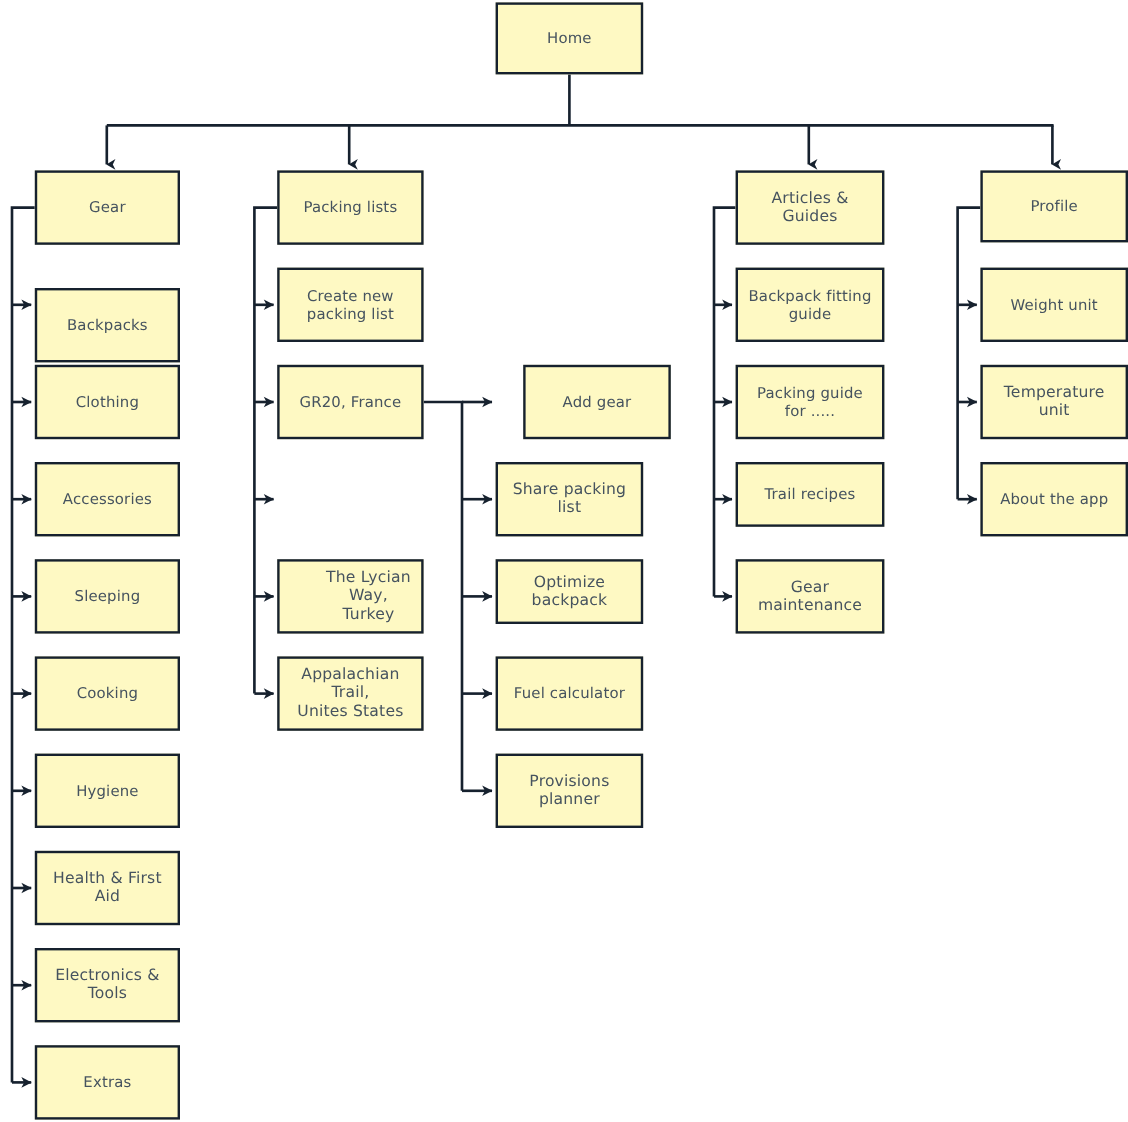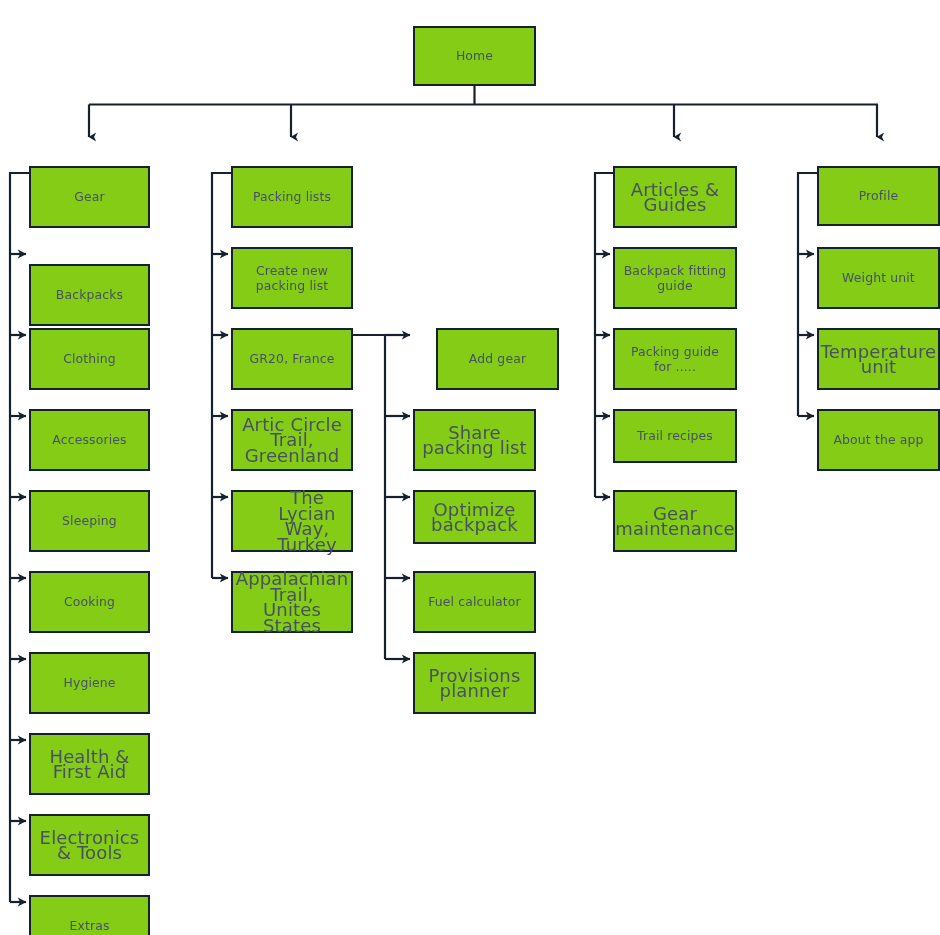--- a/index.html
+++ b/index.html
@@ -20,39 +20,38 @@
     background: #ffffff;
   }
   #wires {
     position: absolute;
     left: 0; top: 0;
     width: 940px; height: 935px;
     pointer-events: none;
   }
   .node {
     position: absolute;
-    background: #84cc16;
+    background: #fef9c3;
     border: 2.2px solid #16212e;
     display: flex;
     align-items: center;
     justify-content: center;
     text-align: center;
     padding: 2px 6px;
     z-index: 2;
-    margin-top: 24px;
   }
   .node span {
     display: block;
     color: #46535f;
     font-size: 12.4px;
     line-height: 15.5px;
     letter-spacing: 0.15px;
     white-space: pre-line;
   }
-  .node.wide span { font-size: 18px; }
+  .node.wide span { font-size: 13px; }
 </style>
 </head>
 <body>
 
 <div id="stage">
 
   <svg id="wires" viewBox="0 0 940 935" xmlns="http://www.w3.org/2000/svg">
     <defs>
       <marker id="arrowDown" markerWidth="11" markerHeight="11" refX="5.5" refY="8.6" orient="auto" markerUnits="userSpaceOnUse">
         <path d="M1.1 1.4 L5.5 9.0 L9.9 1.4 L5.5 3.6 Z" fill="#16212e"></path>
@@ -149,24 +148,20 @@
   <div class="node" style="left:231px; top:142px; width:122px; height:62px;">
     <span>Packing lists</span>
   </div>
   <div class="node" style="left:231px; top:223px; width:122px; height:62px;">
     <span>Create new
 packing list</span>
   </div>
   <div class="node" style="left:231px; top:304px; width:122px; height:62px;">
     <span>GR20, France</span>
   </div>
-  <div class="node wide" style="left:231px; top:385px; width:122px; height:62px;">
-    <span>Artic Circle Trail,
-Greenland</span>
-  </div>
   <div class="node wide" style="left:231px; top:466px; width:122px; height:62px;padding-left:36px;">
     <span>The Lycian Way,
 Turkey</span>
   </div>
   <div class="node wide" style="left:231px; top:547px; width:122px; height:62px;">
     <span>Appalachian Trail,
 Unites States</span>
   </div>
 
   <div class="node" style="left:436px; top:304px; width:123px; height:62px;">

